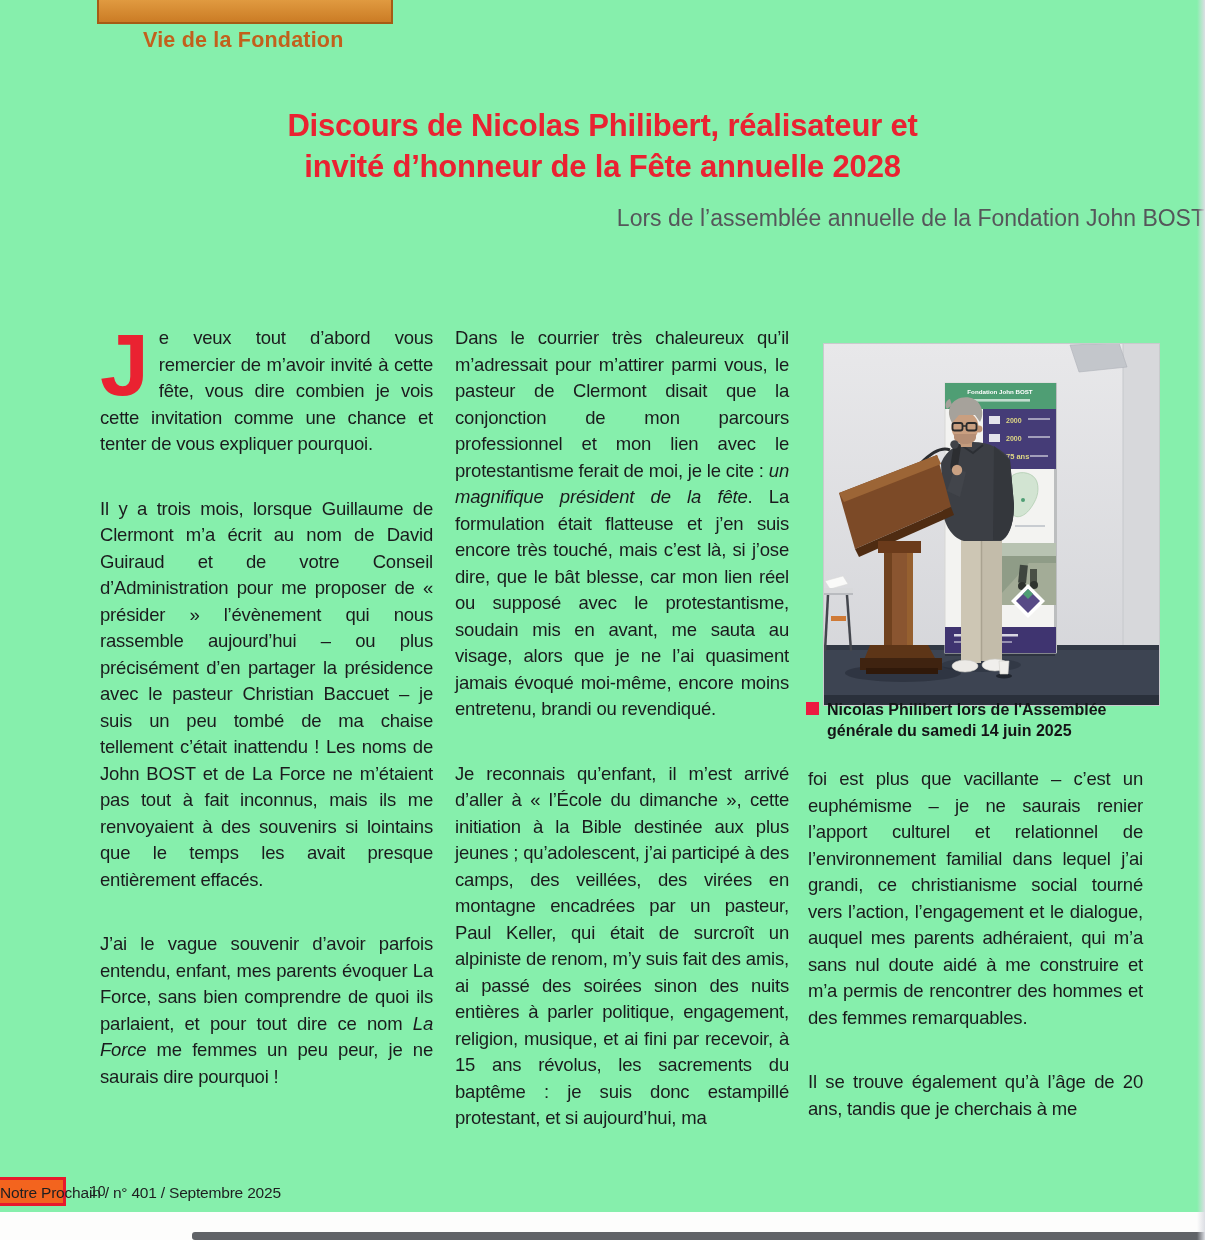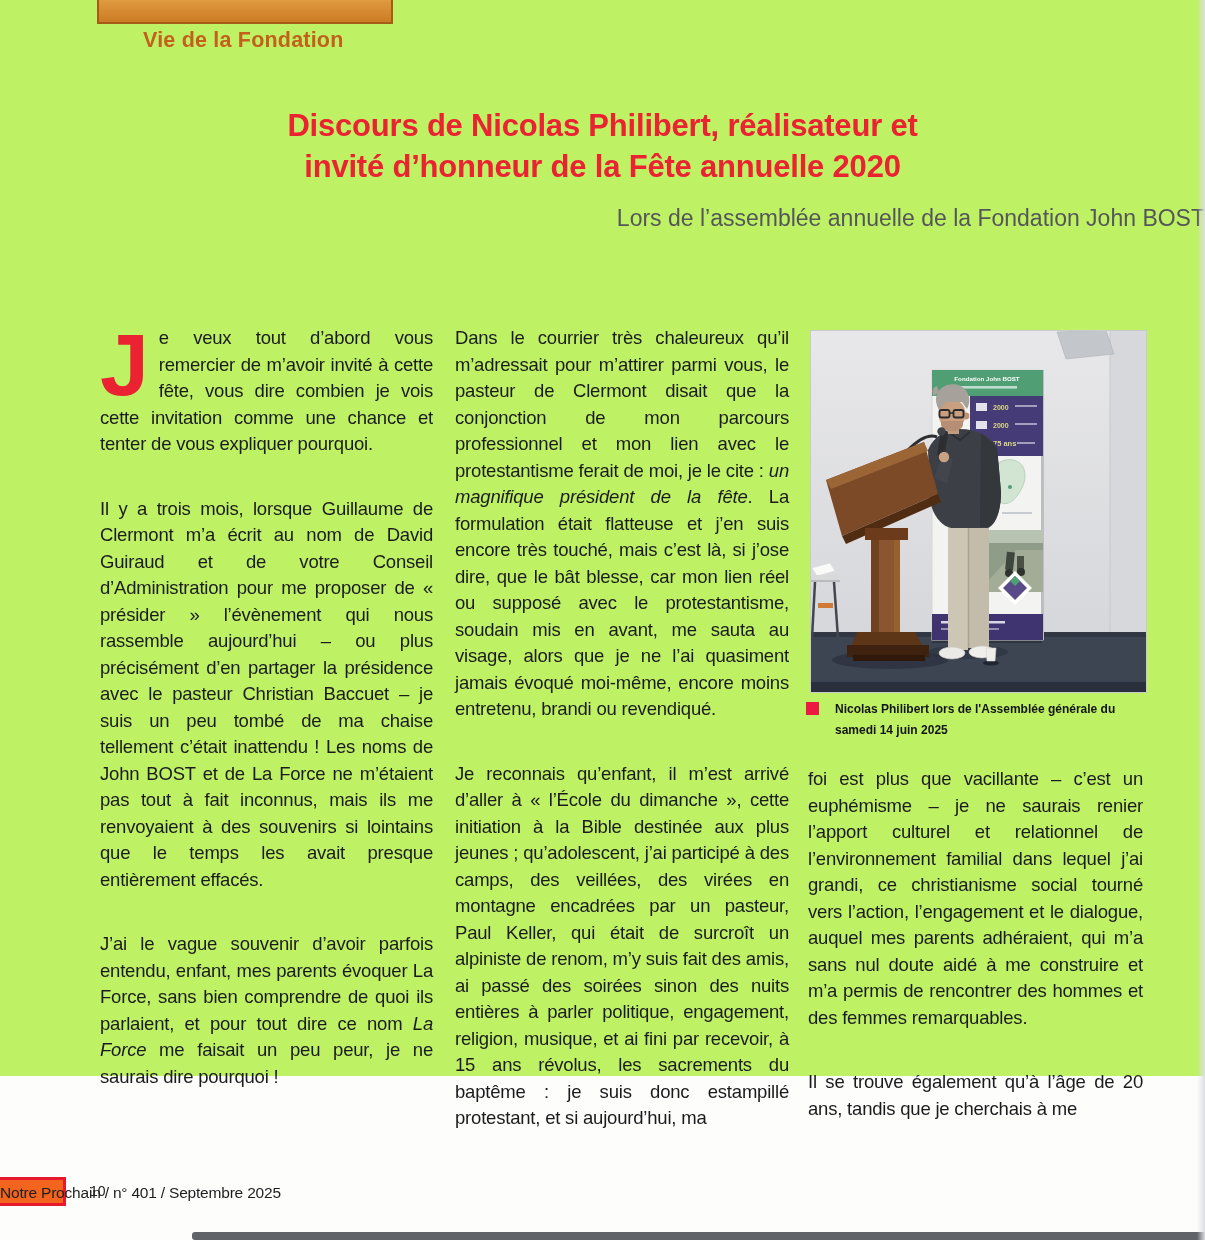--- a/index.html
+++ b/index.html
@@ -2,21 +2,21 @@
 <html lang="fr" style="--title_red: #ea2231; --kicker_orange: #c2601c; --bar_orange: #cb7c25; --accent_red: #e8192c; --accent_orange: #f3641e; --caption_bullet: #ec1a41;"><head>
 <meta charset="utf-8">
 <style>
   html,body{margin:0;padding:0;}
   body{
     width:1205px;height:1240px;
     background:#fdfdfc;
     font-family:"Liberation Sans", sans-serif;
     overflow:hidden;
   }
-  .page{position:relative;width:1205px;height:1076px;background:#bef264;}
+  .page{position:relative;width:1205px;height:1212px;background:#86efac;}
 
   
   .kicker-bar{
     position:absolute;left:97px;top:0;width:296px;height:24px;
     background:linear-gradient(180deg,#e09a40,var(--bar_orange,#cb7c25));
     border:2px solid #a55c15;border-top:none;box-sizing:border-box;
   }
   .kicker{
     position:absolute;left:143px;top:28px;
     font-size:21.5px;font-weight:bold;color:var(--kicker_orange,#c2601c);
@@ -43,25 +43,25 @@
   .para{margin:0;}
   .para + .para{margin-top:38px;}
   .it{font-style:italic;}
   .dropcap{
     float:left;color:var(--title_red,#e62639);
     font-size:88px;line-height:74px;font-weight:700;
     margin:3px 10px 0 0;
   }
 
   
-  .photo{position:absolute;left:806px;top:326px;width:337px;height:363px;margin:4px;}
+  .photo{position:absolute;left:806px;top:326px;width:337px;height:363px;margin:17px;}
   .caption{
     position:absolute;left:806px;top:699px;width:337px;
     display:flex;align-items:flex-start;
-    font-size:12px;line-height:21px;font-weight:bold;color:#141416;gap:8px;
+    font-size:16px;line-height:21px;font-weight:bold;color:#141416;
   }
   .bullet{
     flex:0 0 auto;width:13px;height:13px;margin:3px 8px 0 0;
     background:var(--caption_bullet,#ec1a41);
   }
 
   
   .footer-rect{
     position:absolute;left:0;top:1177px;width:66px;height:29px;
     background:var(--accent_orange,#f3641e);
@@ -84,28 +84,28 @@
   }
 </style>
 </head>
 <body>
 
 <div class="page">
 
   <div class="kicker-bar"></div>
   <div class="kicker">Vie de la Fondation</div>
 
-  <h1 class="title"><span>Discours de Nicolas Philibert, réalisateur et</span><br><span>invité d’honneur de la Fête annuelle 2020</span></h1>
+  <h1 class="title"><span>Discours de Nicolas Philibert, réalisateur et</span><br><span>invité d’honneur de la Fête annuelle 2028</span></h1>
 
   <div class="subtitle"><span>Lors de l’assemblée annuelle de la Fondation John BOST</span><br></div>
 
   <div class="col col1">
       <p class="para"><span class="dropcap">J</span><span>e veux tout d’abord vous remercier de m’avoir invité à cette fête, vous dire combien je vois cette invitation comme une chance et tenter de vous expliquer pourquoi.</span></p>
       <p class="para"><span>Il y a trois mois, lorsque Guillaume de Clermont m’a écrit au nom de David Guiraud et de votre Conseil d’Administration pour me proposer de « présider » l’évènement qui nous rassemble aujourd’hui – ou plus précisément d’en partager la présidence avec le pasteur Christian Baccuet – je suis un peu tombé de ma chaise tellement c’était inattendu ! Les noms de John BOST et de La Force ne m’étaient pas tout à fait inconnus, mais ils me renvoyaient à des souvenirs si lointains que le temps les avait presque entièrement effacés.</span></p>
-      <p class="para"><span>J’ai le vague souvenir d’avoir parfois entendu, enfant, mes parents évoquer La Force, sans bien comprendre de quoi ils parlaient, et pour tout dire ce nom </span><span class="it">La Force</span><span> me faisait un peu peur, je ne saurais dire pourquoi !</span></p>
+      <p class="para"><span>J’ai le vague souvenir d’avoir parfois entendu, enfant, mes parents évoquer La Force, sans bien comprendre de quoi ils parlaient, et pour tout dire ce nom </span><span class="it">La Force</span><span> me femmes un peu peur, je ne saurais dire pourquoi !</span></p>
     </div>
   <div class="col col2">
       <p class="para"><span>Dans le courrier très chaleureux qu’il m’adressait pour m’attirer parmi vous, le pasteur de Clermont disait que la conjonction de mon parcours professionnel et mon lien avec le protestantisme ferait de moi, je le cite : </span><span class="it">un magnifique président de la fête</span><span>. La formulation était flatteuse et j’en suis encore très touché, mais c’est là, si j’ose dire, que le bât blesse, car mon lien réel ou supposé avec le protestantisme, soudain mis en avant, me sauta au visage, alors que je ne l’ai quasiment jamais évoqué moi-même, encore moins entretenu, brandi ou revendiqué.</span></p>
       <p class="para"><span>Je reconnais qu’enfant, il m’est arrivé d’aller à « l’École du dimanche », cette initiation à la Bible destinée aux plus jeunes ; qu’adolescent, j’ai participé à des camps, des veillées, des virées en montagne encadrées par un pasteur, Paul Keller, qui était de surcroît un alpiniste de renom, m’y suis fait des amis, ai passé des soirées sinon des nuits entières à parler politique, engagement, religion, musique, et ai fini par recevoir, à 15 ans révolus, les sacrements du baptême : je suis donc estampillé protestant, et si aujourd’hui, ma</span></p>
     </div>
 
   <figure class="photo">
     <svg viewBox="0 0 337 363" width="337" height="363" role="img">
       <defs>
         <linearGradient id="wallg" x1="0" y1="0" x2="0" y2="1">

